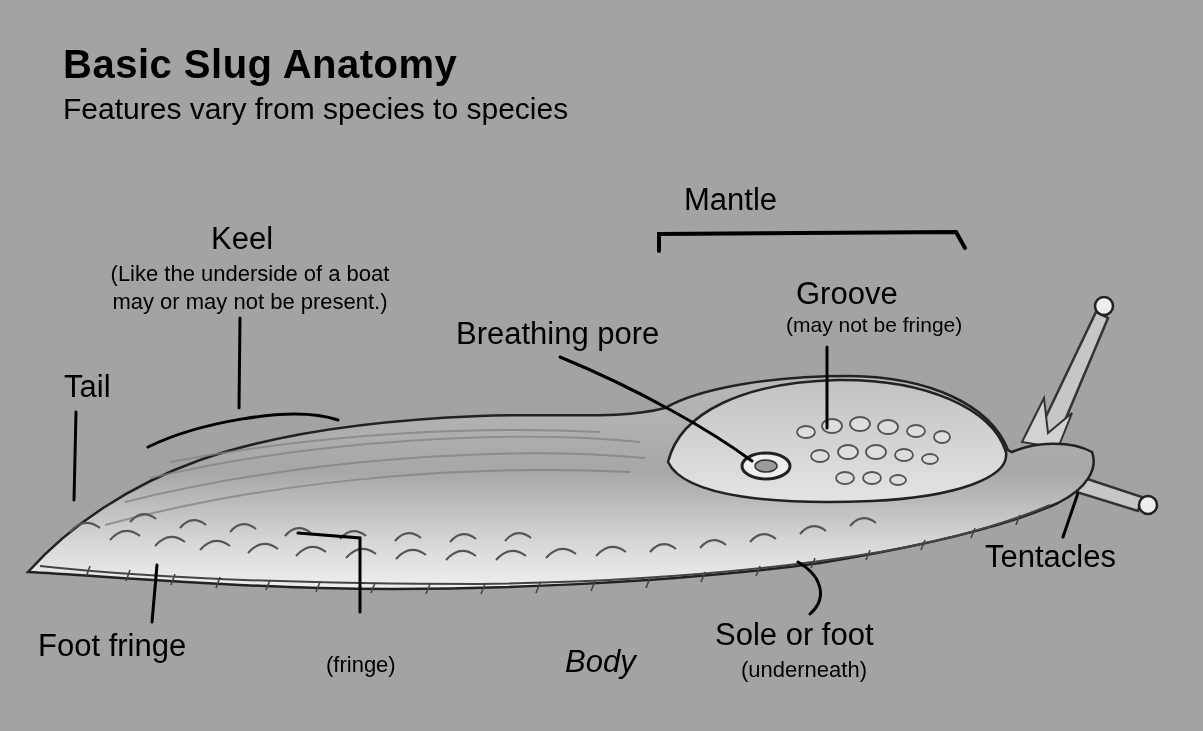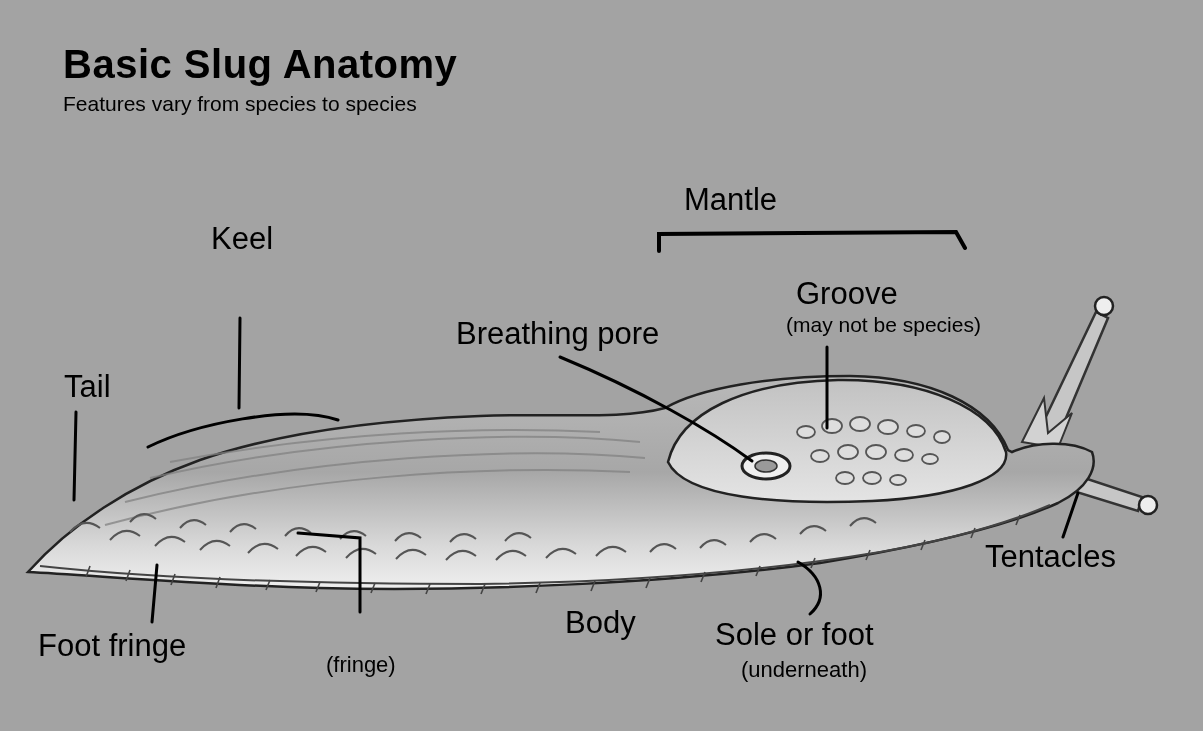--- a/index.html
+++ b/index.html
@@ -11,37 +11,37 @@
     color:#000;
     overflow:hidden;
   }
   .title {
     position:absolute; left:63px; top:42px;
     font-size:40px; font-weight:bold; letter-spacing:0.5px;
     white-space:nowrap;
   }
   .subtitle {
     position:absolute; left:63px; top:92px;
-    font-size:21px; white-space:nowrap;
+    font-size:30px; white-space:nowrap;
   }
   .lbl { position:absolute; font-size:31px; white-space:nowrap; }
   .note { position:absolute; font-size:22px; white-space:nowrap; }
 
   .lbl-mantle    { left:684px; top:182px;text-align:right; }
   .lbl-keel      { left:211px; top:221px; }
   .note-keel     { left:85px;  top:260px; width:330px; text-align:center; line-height:1.27; }
   .lbl-breathing { left:456px; top:316px; }
   .lbl-groove    { left:796px; top:276px; }
   .note-groove   { left:786px; top:313px; font-size:21px; }
   .lbl-tail      { left:64px;  top:369px; }
   .lbl-tentacles { left:985px; top:539px; }
   .lbl-footfringe{ left:38px;  top:628px; }
   .lbl-tubercles { left:288px; top:615px; }
   .note-tubercles{ left:326px; top:652px; }
-  .lbl-body      { left:565px; top:605px; }
+  .lbl-body      { left:565px; top:644px;font-style:italic; }
   .lbl-sole      { left:715px; top:617px; }
   .note-sole     { left:741px; top:657px; }
 
   svg.art { position:absolute; left:0; top:0; }
 </style>
 </head>
 <body>
 
 <div class="stage">
 
@@ -181,23 +181,27 @@
       <path d="M 360 612 L 360 538 L 298 533"></path>
       <path d="M 810 614 C 828 598 822 576 798 562"></path>
     </g>
   </svg>
 
   <div class="title">Basic Slug Anatomy</div>
   <div class="subtitle">Features vary from species to species</div>
 
   <div class="lbl lbl-mantle">Mantle</div>
   <div class="lbl lbl-keel">Keel</div>
+  <div class="note note-keel">
+    <div>(Like the underside of a boat</div>
+    <div>may or may not be present.)</div>
+  </div>
   <div class="lbl lbl-breathing">Breathing pore</div>
   <div class="lbl lbl-groove">Groove</div>
-  <div class="note note-groove">(may not be species)</div>
+  <div class="note note-groove">(may not be fringe)</div>
   <div class="lbl lbl-tail">Tail</div>
   <div class="lbl lbl-tentacles">Tentacles</div>
   <div class="lbl lbl-footfringe">Foot fringe</div>
   <div class="note note-tubercles">(fringe)</div>
   <div class="lbl lbl-body">Body</div>
   <div class="lbl lbl-sole">Sole or foot</div>
   <div class="note note-sole">(underneath)</div>
 
 </div>
 

